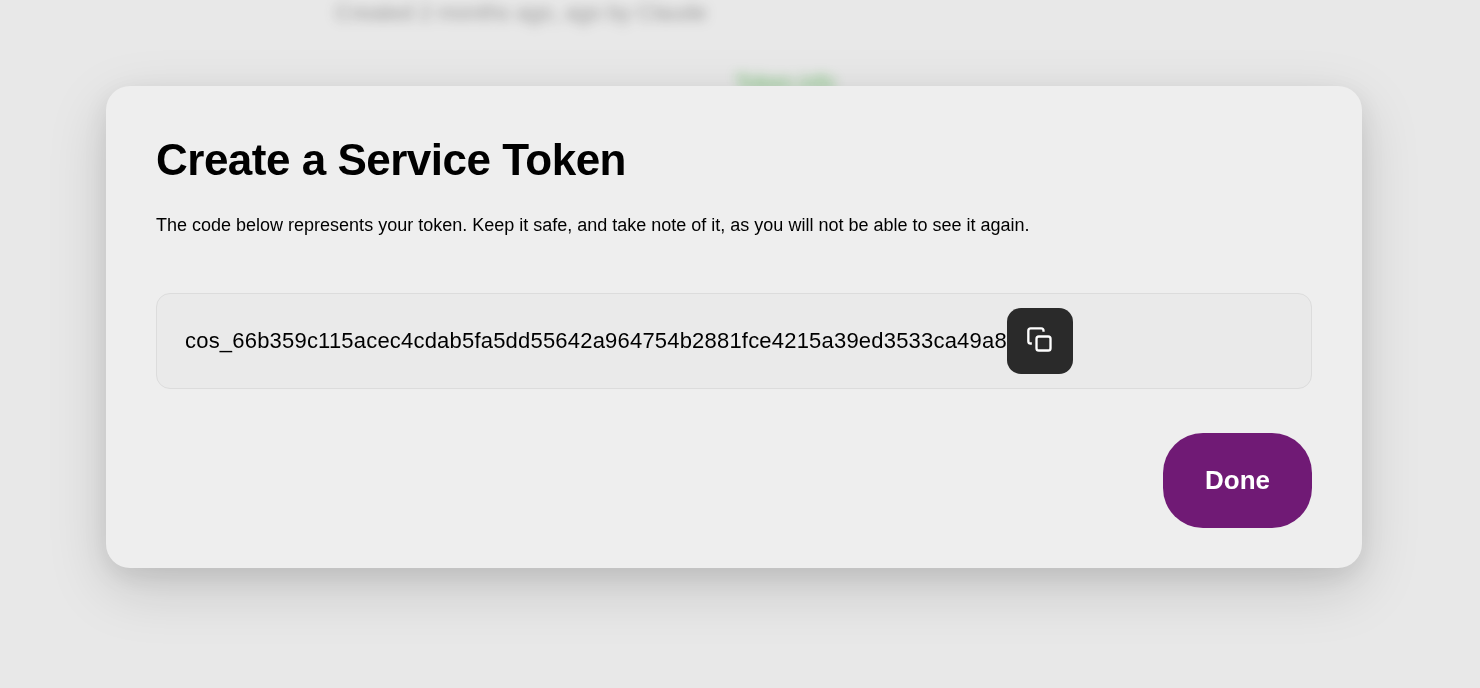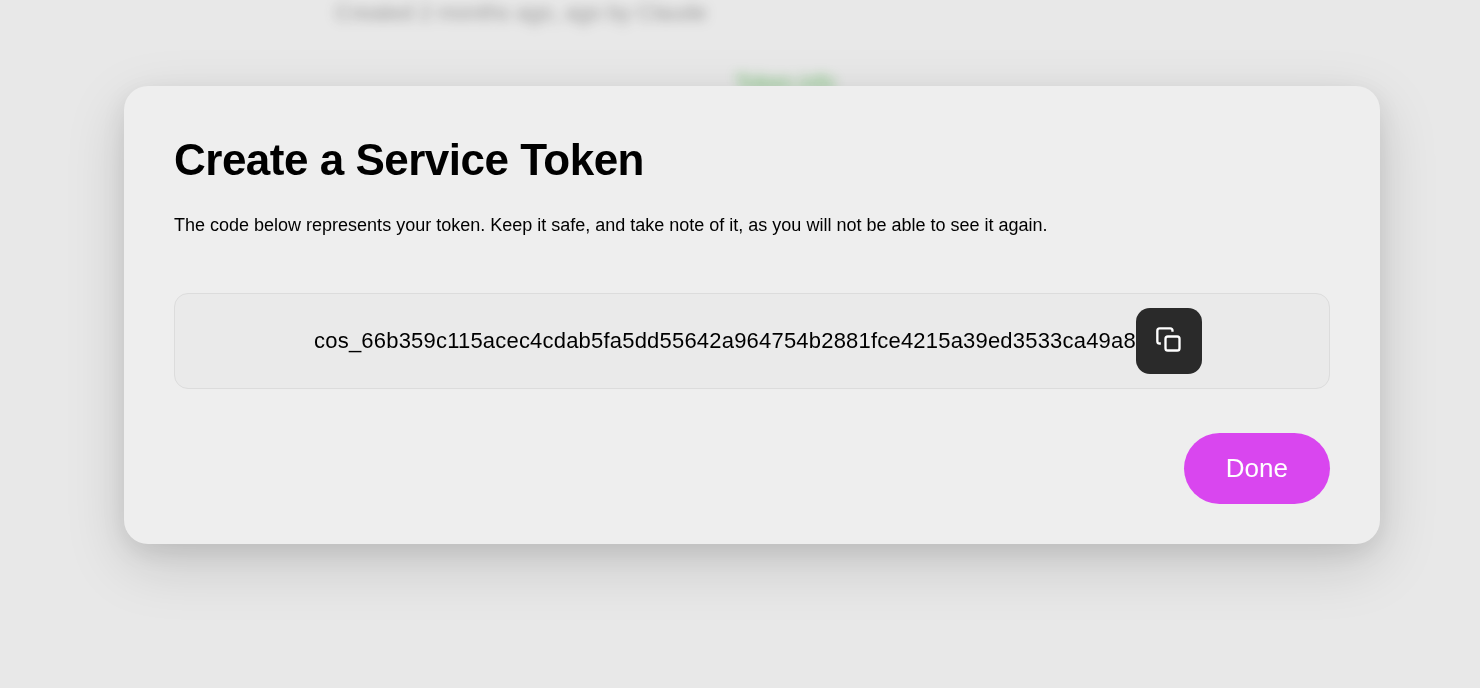--- a/index.html
+++ b/index.html
@@ -43,21 +43,21 @@
       padding-top: 35px;
       padding-left: 20px;
       position: absolute;
       top: 35px;
       left: 410px;
     }
     
     .modal {
       position: absolute;
       top: 86px;
-      left: 124px;
+      left: 106px;
       width: 1256px;
       background: #eeeeee;
       border-radius: 24px;
       box-shadow: 0 20px 60px rgba(0,0,0,0.15), 0 8px 24px rgba(0,0,0,0.08);
       padding: 50px 50px 40px 50px;
     }
     
     .modal-title {
       font-size: 44px;
       font-weight: 600;
@@ -71,21 +71,21 @@
       font-size: 18px;
       font-weight: 400;
       color: #000;
       line-height: 1.5;
       margin-bottom: 54px;
     }
     
     .token-container {
       display: flex;
       align-items: center;
-      justify-content: center;
+      justify-content: flex-start;
       background: #eaeaea;
       border: 1px solid #dcdcdc;
       border-radius: 14px;
       padding: 14px 16px 14px 28px;
       margin-bottom: 44px;
     }
     
     .token-value {
       font-size: 22px;
       font-weight: 400;
@@ -113,27 +113,27 @@
       fill: none;
       stroke-width: 2;
     }
     
     .modal-actions {
       display: flex;
       justify-content: flex-end;
     }
     
     .done-button {
-      background: #d946ef;
+      background: #701a75;
       color: #fff;
       border: none;
       border-radius: 40px;
       font-size: 26px;
-      font-weight: 400;
-      padding: 20px 42px;
+      font-weight: 700;
+      padding: 32px 42px;
       cursor: pointer;
     }
   </style>
 </head>
 <body>
 
 <div class="backdrop-blur">
   <div style="width:870px; padding-top:0; position:relative;">
     <div class="backdrop-text">Created 2 months ago, ago by Claude</div>
     <div class="backdrop-link">Token info</div>

